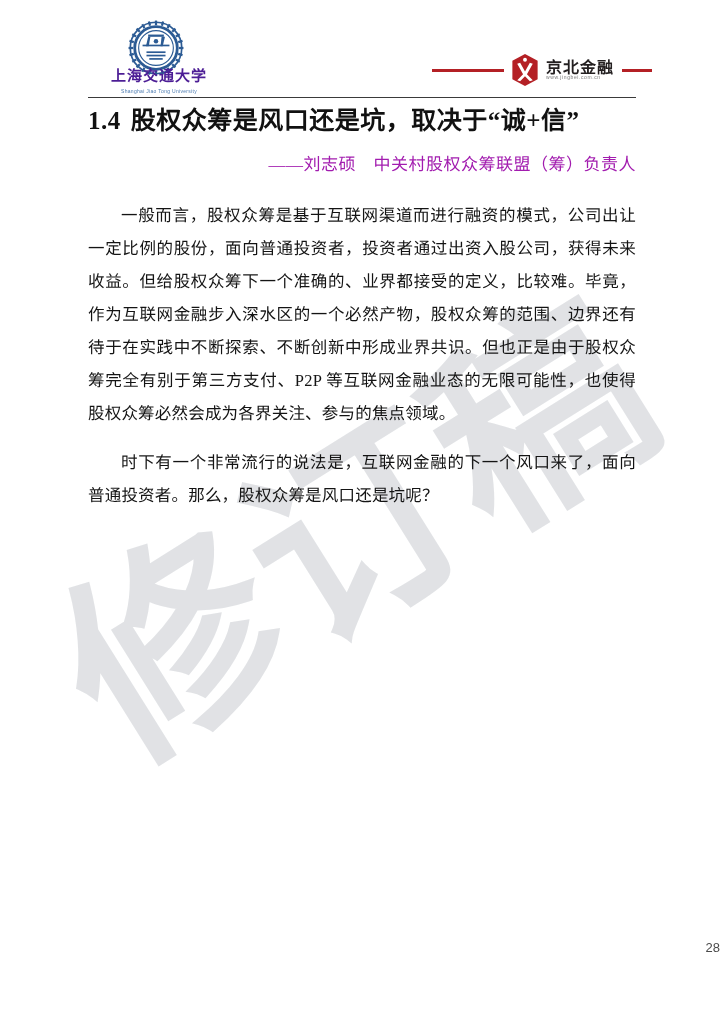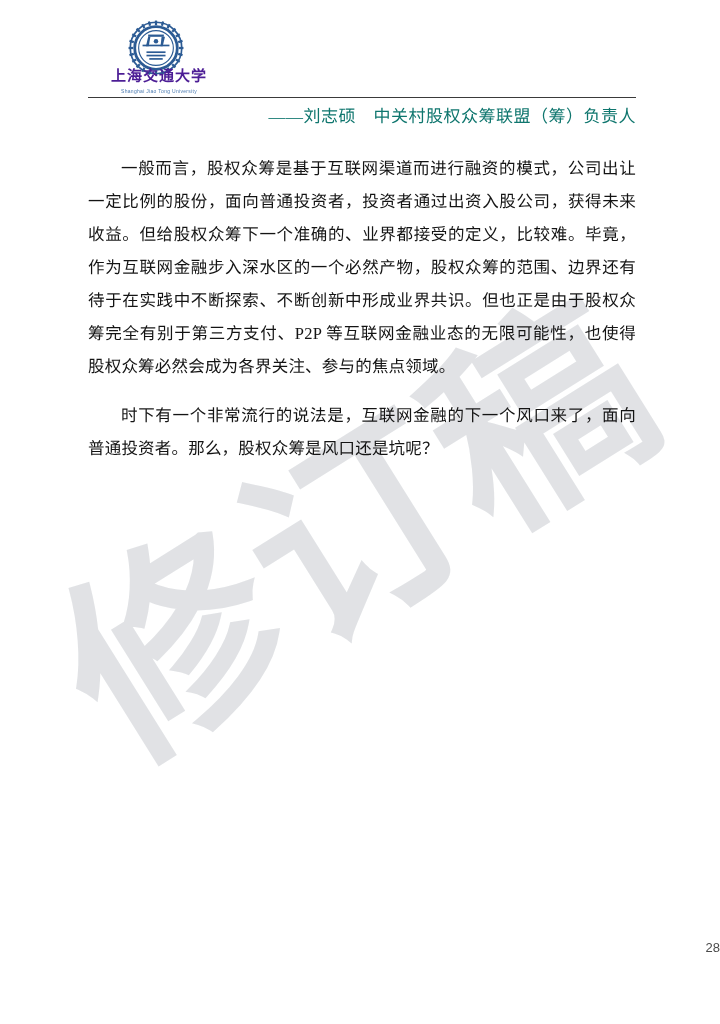--- a/index.html
+++ b/index.html
@@ -179,21 +179,21 @@
     text-align: left;
     white-space: nowrap;
   }
   .doc-title .num {
     margin-right: 10px;
   }
 
   .byline {
     font-family: "Liberation Serif", "DejaVu Serif", serif;
     font-size: 17px;
-    color: #0f766e;
+    color: #a21caf;
     text-align: right;
     margin: 0 0 22px 0;
     letter-spacing: 0.5px;
     line-height: 1.5;
   }
 
   .para {
     font-family: "Liberation Serif", "DejaVu Serif", serif;
     font-size: 16.5px;
     color: #141414;
@@ -275,26 +275,42 @@
             <rect x="33" y="62" width="34" height="3"></rect>
             <rect x="38" y="68" width="24" height="3"></rect>
             <circle cx="50" cy="38" r="4"></circle>
           </g>
         </svg>
       </div>
       <div class="sjtu-cn">上海交通大学</div>
       <div class="sjtu-en">Shanghai Jiao Tong University</div>
     </div>
 
+    <div class="brand">
+      <div class="brand-rule-left"></div>
+      <div class="brand-mark">
+        <svg viewBox="0 0 60 70" width="30" height="34" aria-hidden="true">
+          <path d="M4 16 L30 2 L56 16 L56 54 L30 68 L4 54 Z" fill="#b42025"></path>
+          <path d="M20 20 L30 38 L40 20 L46 22 L34 44 L46 56 L40 58 L30 48 L20 58 L14 56 L26 44 L14 22 Z" fill="#ffffff"></path>
+          <circle cx="30" cy="14" r="4" fill="#ffffff"></circle>
+        </svg>
+      </div>
+      <div class="brand-name">京北金融</div>
+      <div class="brand-url">www.jingbei.com.cn</div>
+      <div class="brand-rule-right"></div>
+    </div>
 
     <div class="header-rule"></div>
   </div>
 
   <div class="content">
 
+    <h1 class="doc-title">
+      <span class="num">1.4</span><span>股权众筹是风口还是坑，取决于“诚+信”</span>
+    </h1>
 
     <div class="byline">——刘志硕　中关村股权众筹联盟（筹）负责人</div>
 
     <p class="para">一般而言，股权众筹是基于互联网渠道而进行融资的模式，公司出让一定比例的股份，面向普通投资者，投资者通过出资入股公司，获得未来收益。但给股权众筹下一个准确的、业界都接受的定义，比较难。毕竟，作为互联网金融步入深水区的一个必然产物，股权众筹的范围、边界还有待于在实践中不断探索、不断创新中形成业界共识。但也正是由于股权众筹完全有别于第三方支付、P2P 等互联网金融业态的无限可能性，也使得股权众筹必然会成为各界关注、参与的焦点领域。</p>
     <p class="para">时下有一个非常流行的说法是，互联网金融的下一个风口来了，面向普通投资者。那么，股权众筹是风口还是坑呢？</p>
   </div>
 
   <div class="page-number">28</div>
 
 </div>

